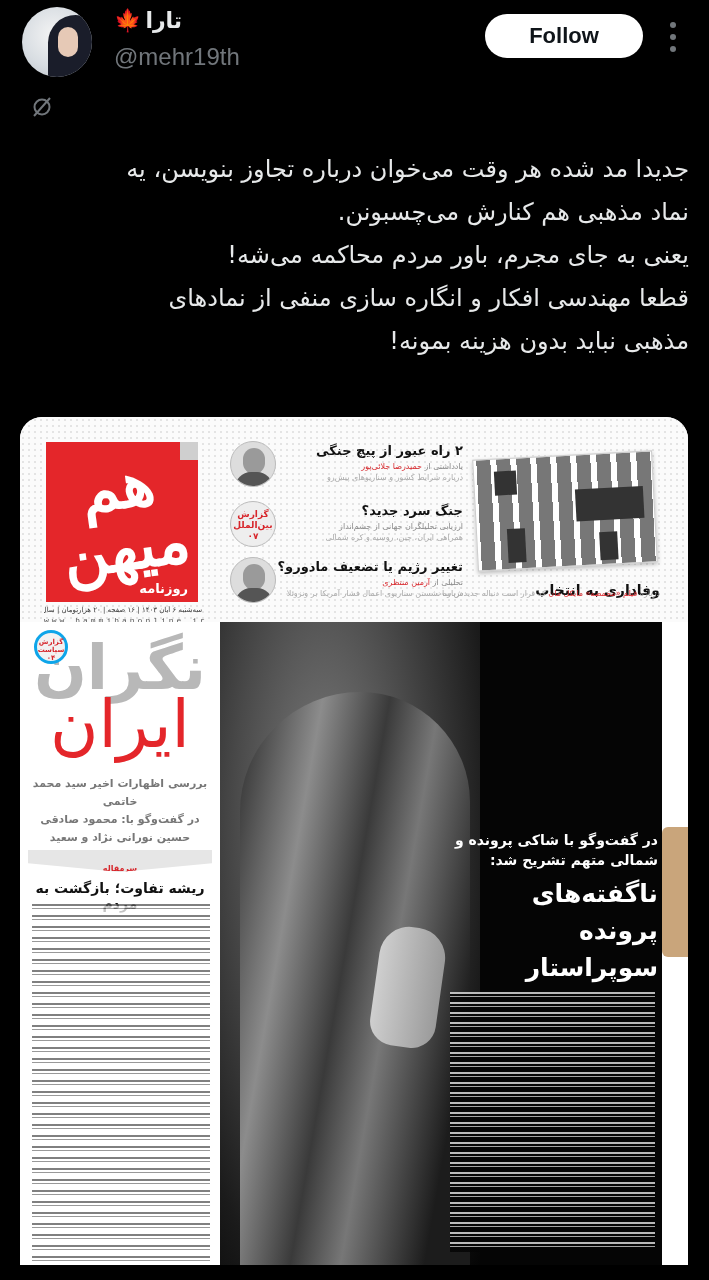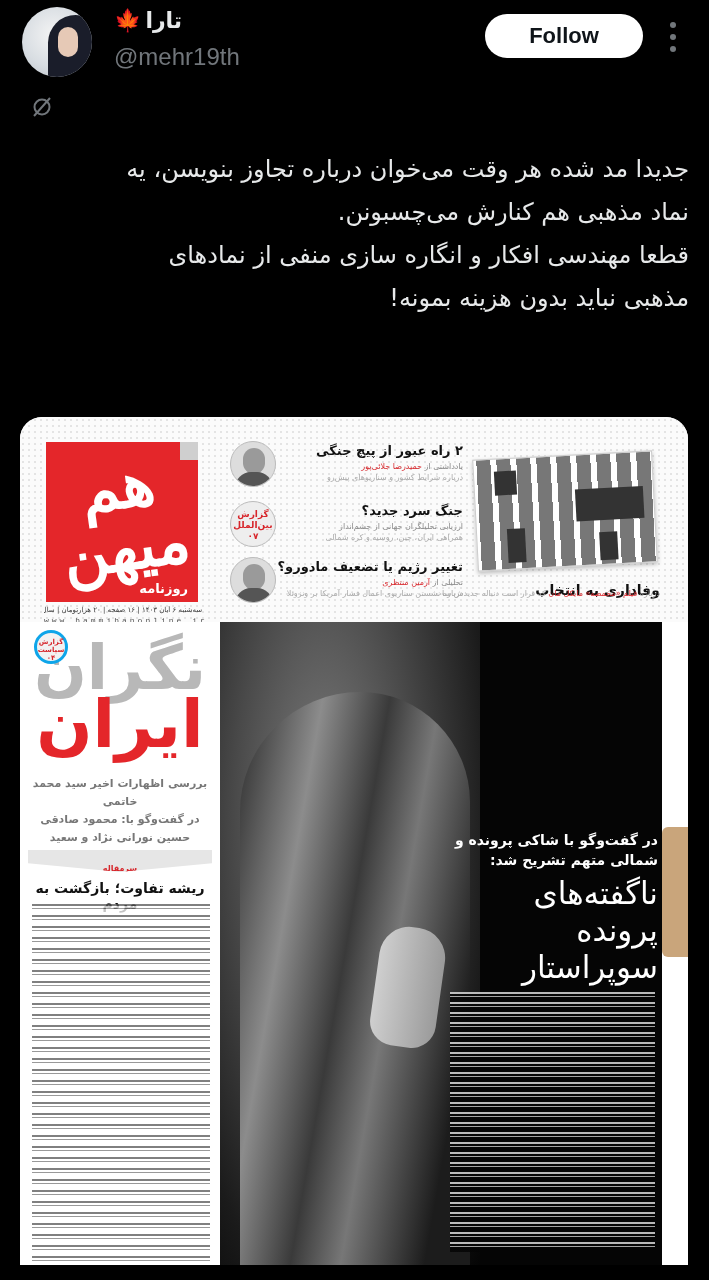--- a/index.html
+++ b/index.html
@@ -63,39 +63,39 @@
   .mini-spread .ph { position: absolute; background: #333; }
   .spread-title { position: absolute; left: 440px; top: 153px; width: 200px; direction: rtl; text-align: right; font-weight: bold; font-size: 14px; color: #111; margin-top: 12px; }
   .spread-sub { position: absolute; left: 420px; top: 172px; width: 220px; direction: rtl; text-align: right; font-size: 8px; color: #aaa; white-space: nowrap; overflow: hidden; }
   .spread-sub b { color: #d7262b; font-weight: normal; }
 
   
   .left-col { position: absolute; left: 0; top: 205px; width: 200px; height: 643px; background: #fff; }
   .left-badge { position: absolute; left: 14px; top: 8px; width: 34px; height: 34px; border-radius: 50%; background: #f2f2f2; border: 3px solid #0ea5e9;
     color: #d7262b; font-size: 7px; line-height: 8px; text-align: center; padding-top: 5px; font-weight: bold; direction: rtl; }
   .big-grey { position: absolute; left: 10px; top: 14px; width: 180px; direction: rtl; text-align: center; color: #b8b8b8; font-weight: bold; font-size: 62px; line-height: 64px; font-family: "DejaVu Sans", sans-serif; }
-  .big-red { position: absolute; left: 10px; top: 68px; width: 180px; direction: rtl; text-align: center; color: #e4262a; font-weight: bold; font-size: 66px; line-height: 70px; }
+  .big-red { position: absolute; left: 10px; top: 68px; width: 180px; direction: rtl; text-align: center; color: #e4262a; font-weight: normal; font-size: 66px; line-height: 70px; }
   .left-desc { position: absolute; left: 6px; top: 153px; width: 188px; direction: rtl; text-align: center; color: #777; font-size: 11px; line-height: 18px; font-weight: bold; }
   .ribbon { position: absolute; left: 8px; top: 228px; width: 184px; height: 22px; background: #e6e6e6; clip-path: polygon(0 0, 100% 0, 100% 60%, 50% 100%, 0 60%); }
   .ribbon span { display: block; text-align: center; color: #d7262b; font-size: 8px; font-weight: bold; padding-top: 14px; direction: rtl; }
   .editorial-title { position: absolute; left: 6px; top: 258px; width: 188px; direction: rtl; text-align: center; font-weight: bold; font-size: 14px; color: #111; }
   .body-lines { position: absolute; left: 12px; top: 282px; width: 178px; height: 360px;
     background: repeating-linear-gradient(180deg, #555 0 2px, #fff 2px 4px, #777 4px 5px, #fff 5px 11px); opacity: 0.75; }
 
   
   .photo { position: absolute; left: 200px; top: 205px; width: 442px; height: 643px; background: #050505; overflow: hidden; }
   .photo .wall { position: absolute; left: 0; top: 0; width: 260px; height: 643px;
     background: radial-gradient(ellipse at 40% 30%, #7d7d7d 0%, #4a4a4a 40%, #1b1b1b 75%, #050505 100%); }
   .photo .veil { position: absolute; left: 20px; top: 70px; width: 230px; height: 600px;
     background: linear-gradient(100deg, #2a2a2a 0%, #8c8c8c 25%, #3a3a3a 45%, #777 60%, #1c1c1c 85%);
     border-radius: 120px 110px 0 0; }
   .photo .hand { position: absolute; left: 155px; top: 305px; width: 66px; height: 120px; background: linear-gradient(90deg, #cfcfcf, #9a9a9a); border-radius: 30px 30px 24px 24px; transform: rotate(8deg); }
 
   .kicker { position: absolute; left: 420px; top: 413px; width: 218px; direction: rtl; text-align: right; color: #fff; font-weight: bold; font-size: 14px; line-height: 20px; }
-  .headline { position: absolute; left: 418px; top: 458px; width: 220px; direction: rtl; text-align: right; color: #fff; font-weight: normal; font-size: 31px; line-height: 37px; }
+  .headline { position: absolute; left: 418px; top: 458px; width: 220px; direction: rtl; text-align: right; color: #fff; font-weight: bold; font-size: 25px; line-height: 37px; }
   .tan-block { position: absolute; left: 642px; top: 410px; width: 26px; height: 130px; background: #c9a57b; border-radius: 6px 0 0 6px; }
   .story-lines { position: absolute; left: 430px; top: 575px; width: 205px; height: 260px;
     background: repeating-linear-gradient(180deg, #d8d8d8 0 2px, #050505 2px 4px, #bdbdbd 4px 5px, #050505 5px 10px); opacity: 0.85; }
   .right-strip { position: absolute; left: 642px; top: 205px; width: 26px; height: 643px; background: #fff; }
 </style>
 </head>
 <body>
 
 <div class="avatar">
   <div class="hood"></div>
@@ -118,20 +118,21 @@
 <div class="translate">
   <svg class="translate-icon" viewBox="0 0 24 24">
     <circle cx="12" cy="12" r="7.5" fill="none" stroke="#71767b" stroke-width="2"></circle>
     <line x1="4" y1="21" x2="20" y2="3" stroke="#71767b" stroke-width="2"></line>
   </svg>
 </div>
 
 <div class="tweet-text">
   <p>جدیدا مد شده هر وقت می‌خوان درباره تجاوز بنویسن، یه</p>
   <p>نماد مذهبی هم کنارش می‌چسبونن.</p>
+  <p>یعنی به جای مجرم، باور مردم محاکمه می‌شه!</p>
   <p>قطعا مهندسی افکار و انگاره سازی منفی از نمادهای</p>
   <p>مذهبی نباید بدون هزینه بمونه!</p>
 </div>
 
 <div class="media">
   <div class="np-top">
     <div class="logo">
       <div class="logo-corner"></div>
       <div class="logo-text">هم میهن</div>
       <div class="logo-sub">روزنامه</div>

